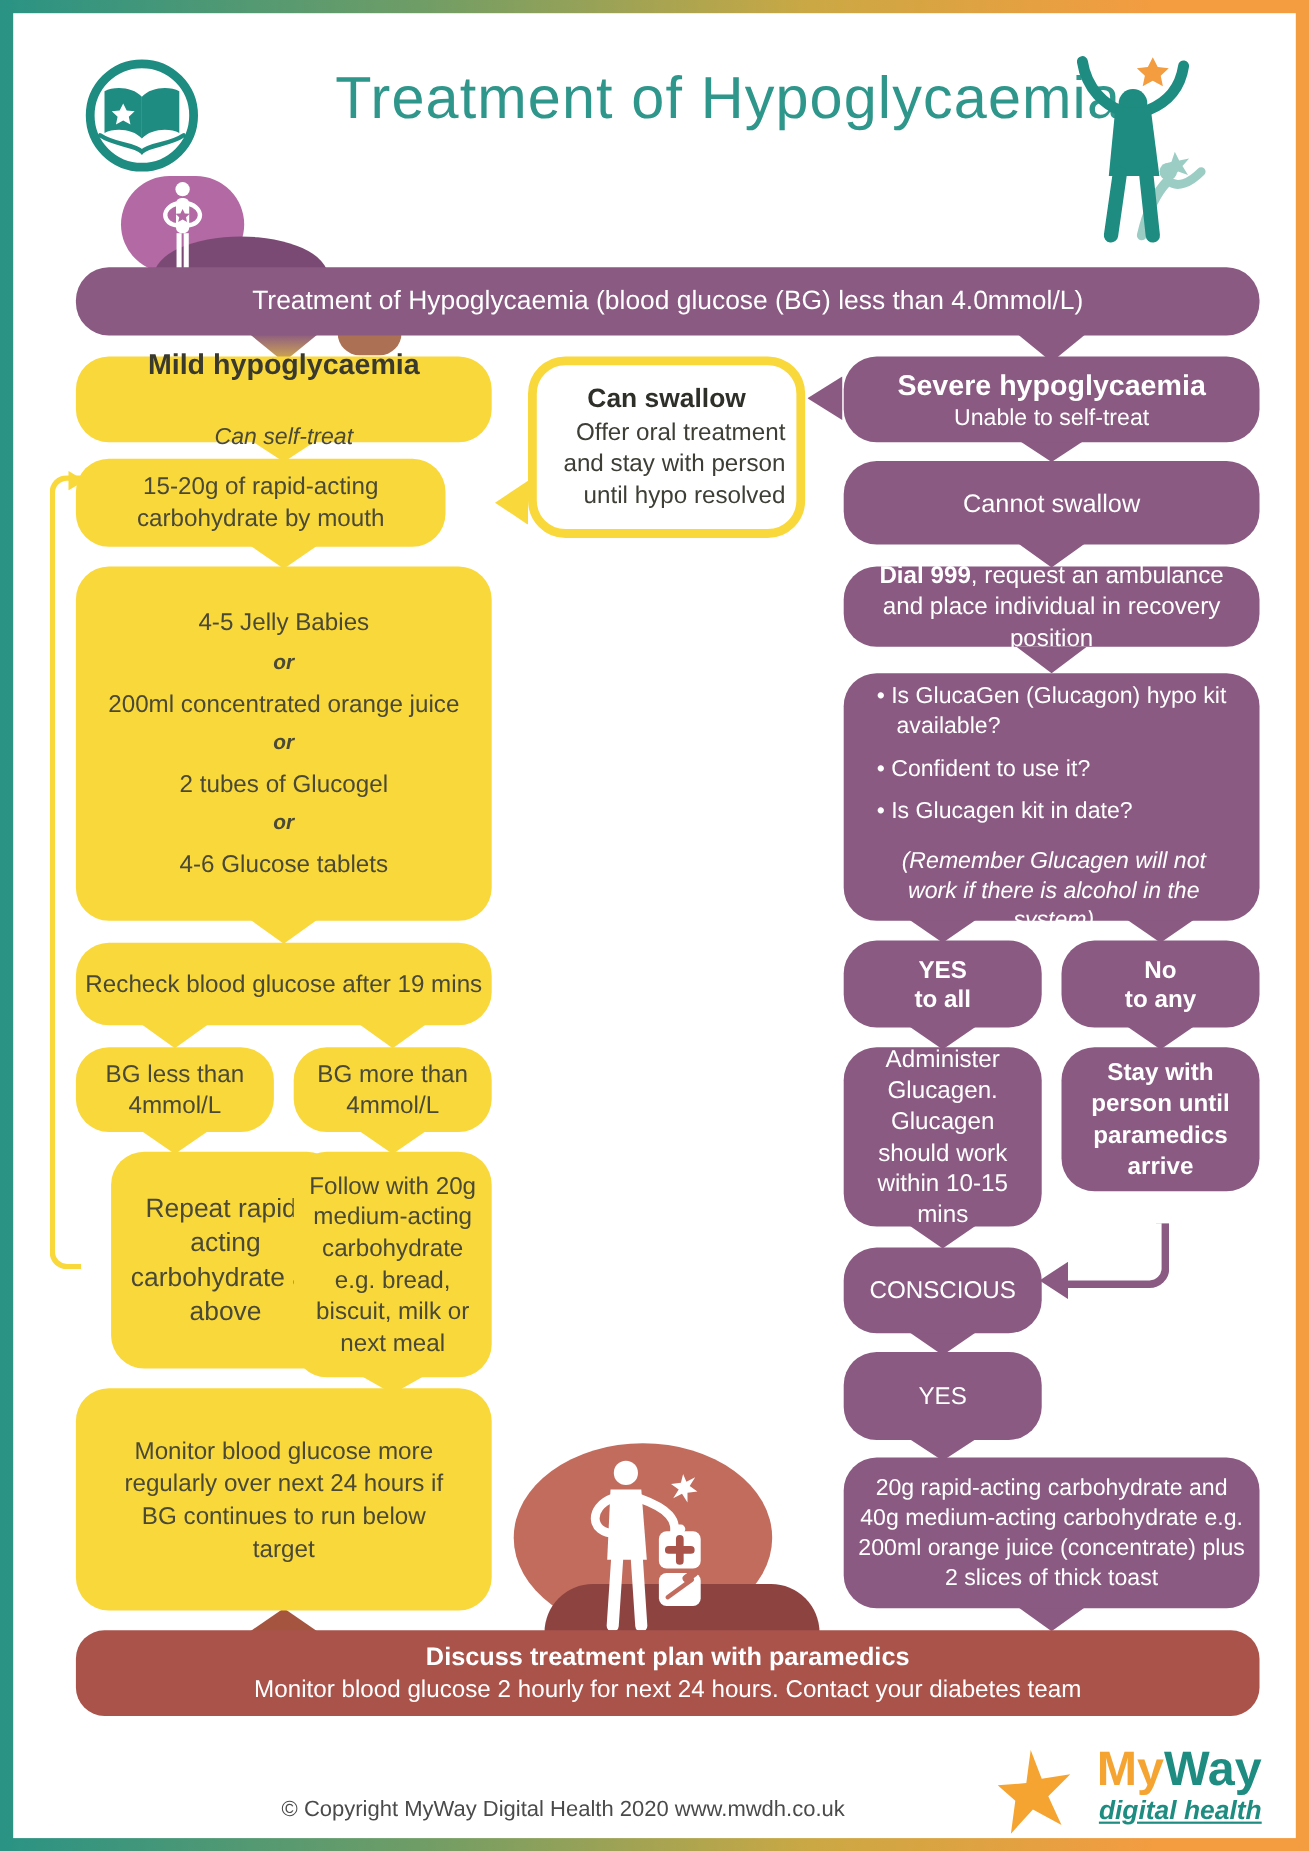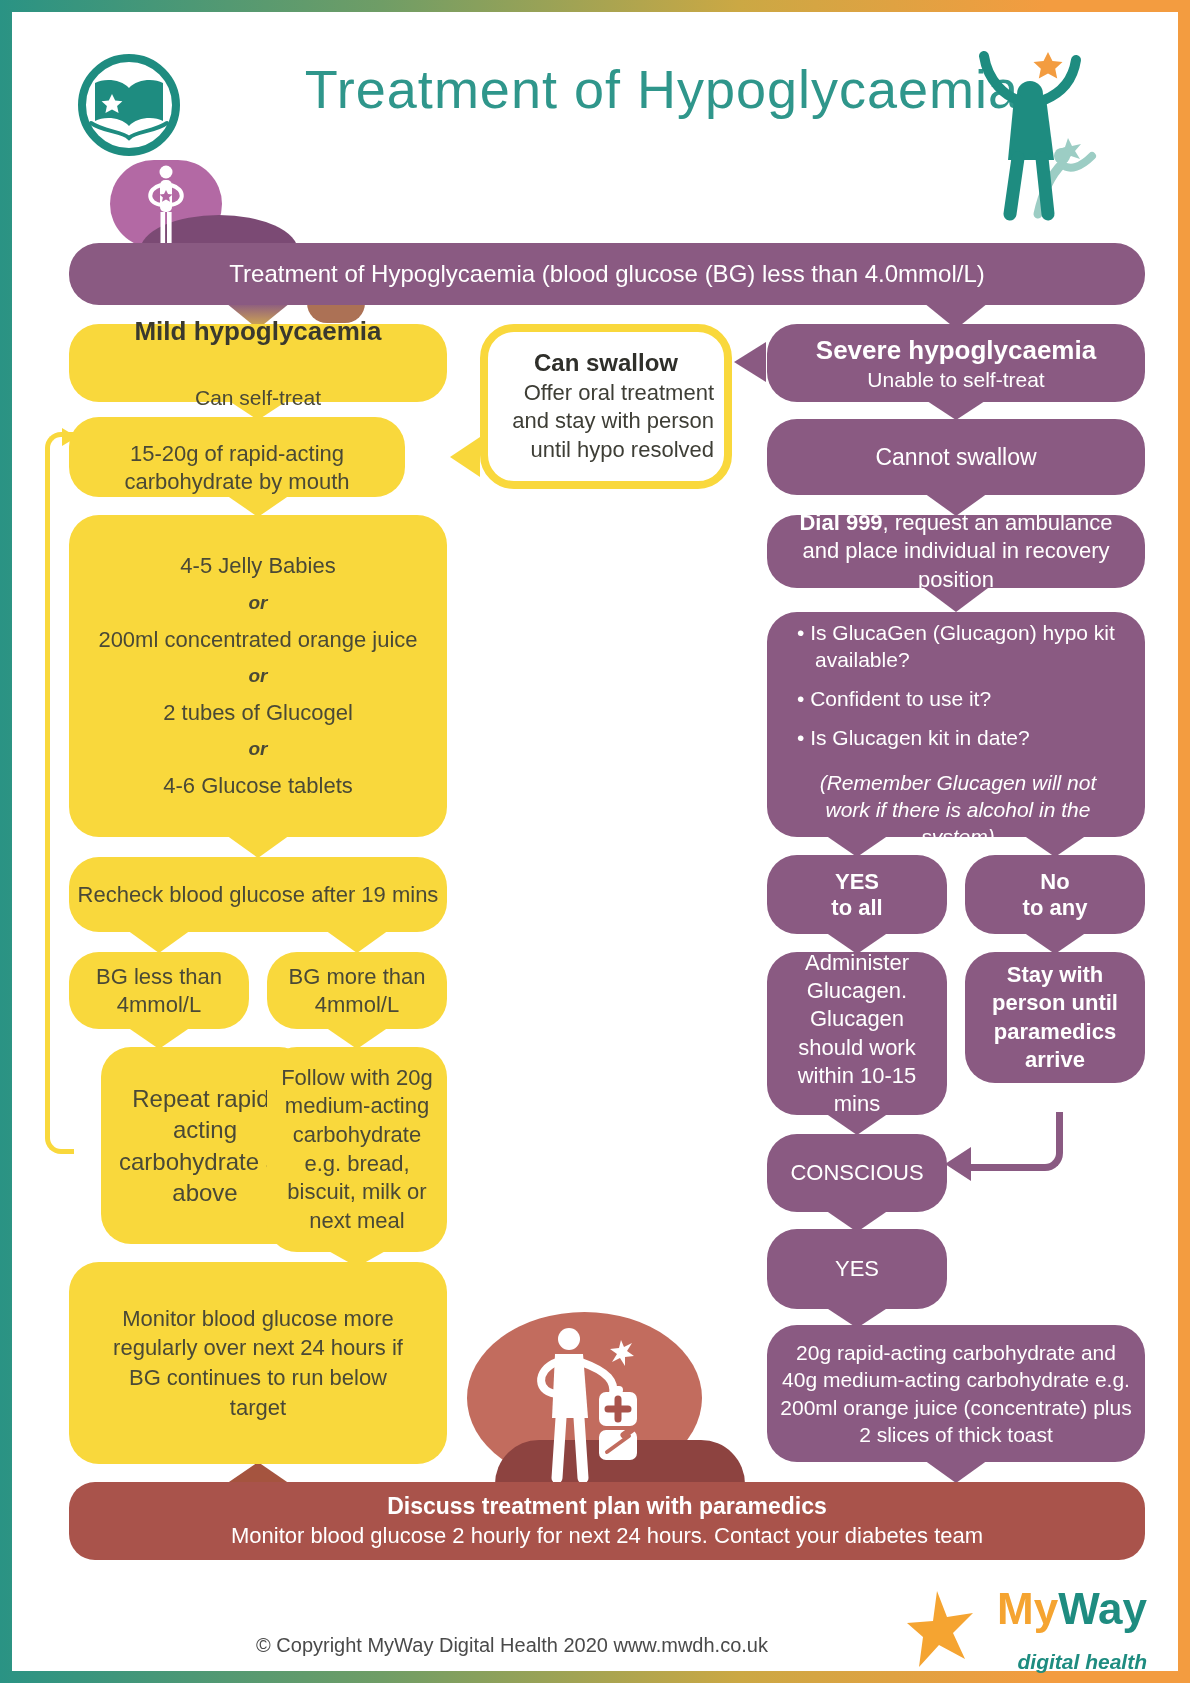--- a/index.html
+++ b/index.html
@@ -36,21 +36,21 @@
   .elbow{position:absolute;left:955px;top:1100px;width:89px;height:52px;border-right:7px solid var(--purple);
     border-bottom:7px solid var(--purple);border-bottom-right-radius:18px;z-index:1;}
   .blob{position:absolute;z-index:1;}
   .footer-copy{position:absolute;left:120px;top:1622px;width:760px;text-align:center;
     font-size:20px;color:#4A4A4A;z-index:2;}
   .myway{position:absolute;left:895px;top:1575px;width:240px;height:85px;z-index:2;}
   .myway-text{position:absolute;left:72px;top:0;width:168px;text-align:right;line-height:1;}
   .myway-line1{font-size:44px;font-weight:bold;}
   .my{color:#F5A431;}
   .way{color:var(--teal);}
-  .tagline{font-size:21px;font-style:italic;font-weight:bold;color:var(--teal);margin-top:20px;}
+  .tagline{font-size:24px;font-style:italic;font-weight:bold;color:var(--teal);margin-top:4px;text-decoration:underline;}
   ul.checklist{list-style:none;margin:0;padding:0;text-align:left;}
   ul.checklist li{font-size:21px;line-height:1.32;margin-bottom:11px;padding-left:18px;text-indent:-18px;}
   ul.checklist li::before{content:"• ";}
   .note{font-size:21px;line-height:1.3;font-style:italic;text-align:center;margin-top:6px;}
 </style>
 </head>
 <body>
 
 <div class="poster">
 <div class="inner">
@@ -126,23 +126,23 @@
   <div class="tri tri-down" style="left:1011px;top:920px;width:64px;height:22px;background:var(--purple);"></div>
   <div class="tri tri-down" style="left:813px;top:1101px;width:64px;height:22px;background:var(--purple);"></div>
   <div class="elbow"></div>
   <div class="tri tri-left" style="left:933px;top:1135px;width:26px;height:34px;background:var(--purple);"></div>
   <div class="tri tri-down" style="left:813px;top:1198px;width:64px;height:22px;background:var(--purple);"></div>
   <div class="tri tri-down" style="left:813px;top:1295px;width:64px;height:21px;background:var(--purple);"></div>
   <div class="tri tri-down" style="left:912px;top:1448px;width:64px;height:23px;background:var(--purple);"></div>
 
   <div class="box ybox" style="left:57px;top:312px;width:378px;height:78px;gap:37px;">
     <div class="b" style="font-size:26px;color:#3A392E;">Mild hypoglycaemia</div>
-    <div style="font-size:21px;margin-top:2px;">Can self-treat</div>
-  </div>
-  <div class="box ybox" style="left:57px;top:405px;width:336px;height:80px;font-size:22px;line-height:1.3;padding:0 40px;justify-content:flex-end;">
+    <div style="font-size:21px;margin-top:2px;font-style:italic;">Can self-treat</div>
+  </div>
+  <div class="box ybox" style="left:57px;top:405px;width:336px;height:80px;font-size:22px;line-height:1.3;padding:0 40px;">
     <div>15-20g of rapid-acting carbohydrate by mouth</div>
   </div>
   <div class="box ybox" style="left:57px;top:503px;width:378px;height:322px;font-size:22px;line-height:1.25;padding:0 20px;">
     <div>4-5 Jelly Babies</div>
     <div class="b" style="font-size:19px;font-style:italic;margin:11px 0;">or</div>
     <div>200ml concentrated orange juice</div>
     <div class="b" style="font-size:19px;font-style:italic;margin:11px 0;">or</div>
     <div>2 tubes of Glucogel</div>
     <div class="b" style="font-size:19px;font-style:italic;margin:11px 0;">or</div>
     <div>4-6 Glucose tablets</div>

